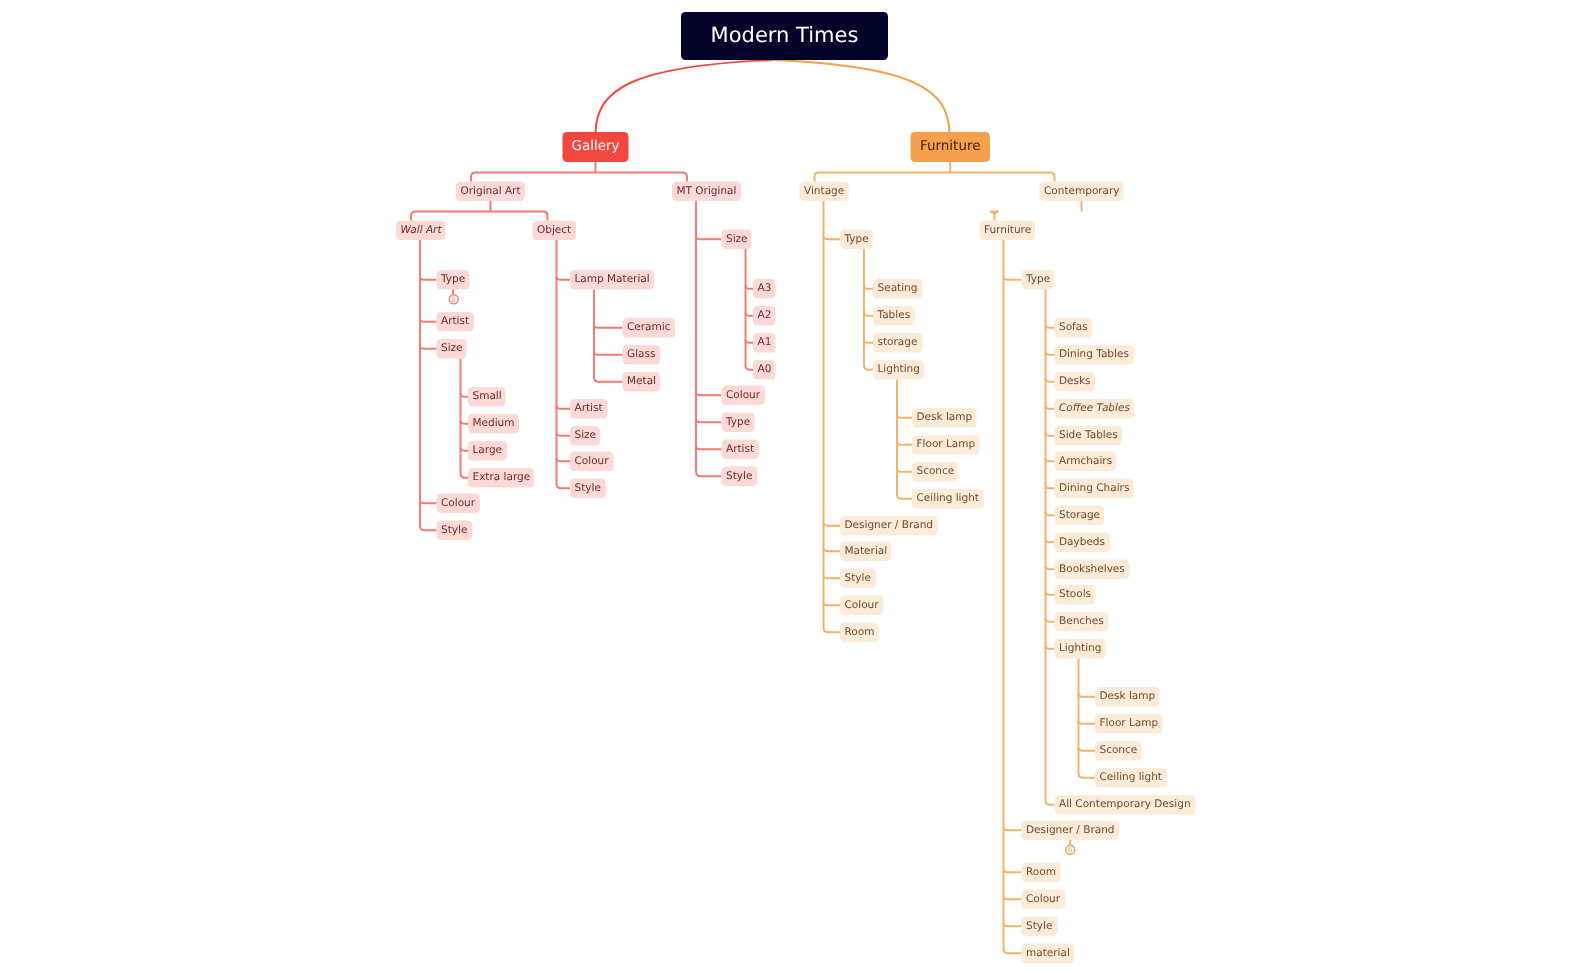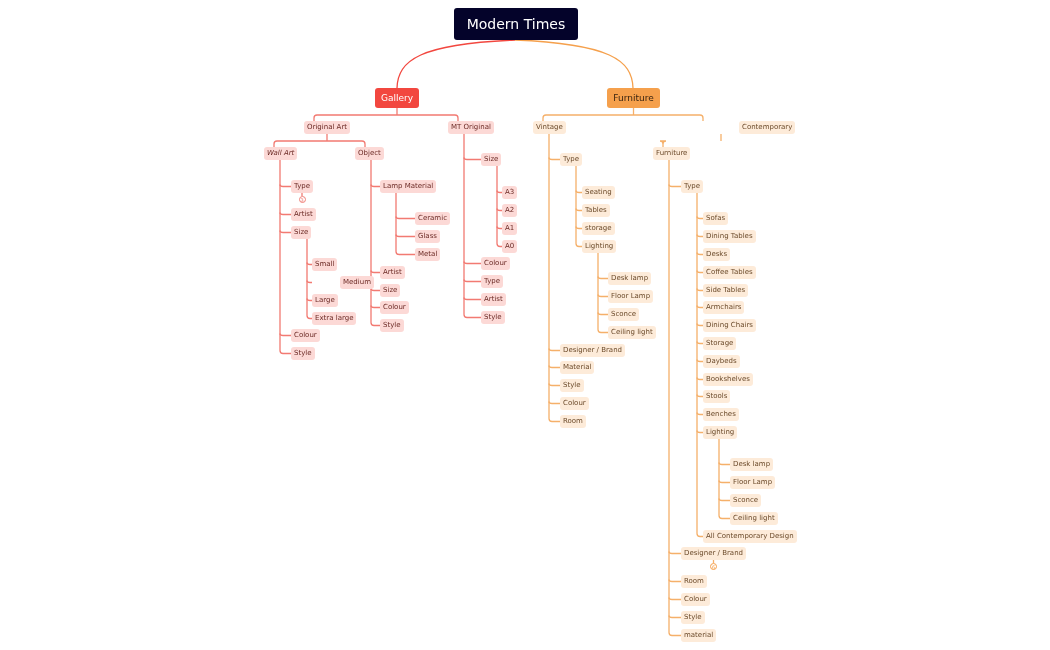--- a/index.html
+++ b/index.html
@@ -5,21 +5,21 @@
   html, body { margin:0; padding:0; background:#ffffff; }
   body { width:1050px; height:650px; position:relative; overflow:hidden;
          font-family:"DejaVu Sans", sans-serif; }
   #canvas { position:absolute; left:0; top:0; width:1050px; height:650px; }
   svg#lines { position:absolute; left:0; top:0; width:1050px; height:650px; }
   .node { position:absolute; box-sizing:border-box; white-space:nowrap;
           border-radius:3px; font-size:7px; line-height:13px; height:13px;
           padding:0 3px; cursor:pointer; }
   .node.g { background:#fcd9d6; color:#6b2a25; }
   .node.f { background:#fdebd9; color:#6b4a2a; }
-  .root { position:absolute; left:454px; top:8px; width:124px; height:32px;
+  .root { position:absolute; left:454px; top:8px; width:138px; height:32px;
           background:#04032a; color:#ffffff; border-radius:3px; font-size:14px;
           line-height:32px; text-align:center; }
   .main { position:absolute; height:20px; line-height:20px; border-radius:3px;
           font-size:9px; text-align:center; }
   .main.gallery { left:375px; top:88px; width:44px; background:#f2473f; color:#ffffff; }
   .main.furniture { left:607px; top:88px; width:53px; background:#f5a04c; color:#3a2410; }
   .badge { position:absolute; width:7px; height:7px; border-radius:50%;
            box-sizing:border-box; font-size:5px; line-height:6px; text-align:center;
            background:#fff; }
   .badge.g { border:1px solid #f08078; color:#f08078; }
@@ -113,21 +113,21 @@
   <div id="nodes">
       <div class="node g" style="left: 304px; top: 121px;">Original Art</div>
       <div class="node g" style="left: 448px; top: 121px;">MT Original</div>
       <div class="node g" style="left: 264px; top: 147px; font-style: italic;">Wall Art</div>
       <div class="node g" style="left: 355px; top: 147px;">Object</div>
       <div class="node g" style="left: 291px; top: 180px;">Type</div>
       <div class="badge g" style="left: 298.5px; top: 196px;">3</div>
       <div class="node g" style="left: 291px; top: 208px;">Artist</div>
       <div class="node g" style="left: 291px; top: 226px;">Size</div>
       <div class="node g" style="left: 312px; top: 258px; text-align: right;">Small</div>
-      <div class="node g" style="left: 312px; top: 276px; margin-left: 28px;">Medium</div>
+      <div class="node g" style="left: 312px; top: 276px;">Medium</div>
       <div class="node g" style="left: 312px; top: 294px;">Large</div>
       <div class="node g" style="left: 312px; top: 312px;">Extra large</div>
       <div class="node g" style="left: 291px; top: 329px;">Colour</div>
       <div class="node g" style="left: 291px; top: 347px;">Style</div>
       <div class="node g" style="left: 380px; top: 180px;">Lamp Material</div>
       <div class="node g" style="left: 415px; top: 212px;">Ceramic</div>
       <div class="node g" style="left: 415px; top: 230px;">Glass</div>
       <div class="node g" style="left: 415px; top: 248px;">Metal</div>
       <div class="node g" style="left: 380px; top: 266px;">Artist</div>
       <div class="node g" style="left: 380px; top: 284px;">Size</div>
@@ -136,41 +136,41 @@
       <div class="node g" style="left: 481px; top: 153px;">Size</div>
       <div class="node g" style="left: 502px; top: 186px;">A3</div>
       <div class="node g" style="left: 502px; top: 204px;">A2</div>
       <div class="node g" style="left: 502px; top: 222px;">A1</div>
       <div class="node g" style="left: 502px; top: 240px;">A0</div>
       <div class="node g" style="left: 481px; top: 257px;">Colour</div>
       <div class="node g" style="left: 481px; top: 275px;">Type</div>
       <div class="node g" style="left: 481px; top: 293px;">Artist</div>
       <div class="node g" style="left: 481px; top: 311px;">Style</div>
       <div class="node f" style="left: 533px; top: 121px;">Vintage</div>
-      <div class="node f" style="left: 693px; top: 121px; margin-left: 46px;">Contemporary</div>
+      <div class="node f" style="left: 693px; top: 121px;">Contemporary</div>
       <div class="node f" style="left: 560px; top: 153px;">Type</div>
       <div class="node f" style="left: 582px; top: 186px;">Seating</div>
       <div class="node f" style="left: 582px; top: 204px;">Tables</div>
       <div class="node f" style="left: 582px; top: 222px;">storage</div>
       <div class="node f" style="left: 582px; top: 240px;">Lighting</div>
       <div class="node f" style="left: 608px; top: 272px;">Desk lamp</div>
       <div class="node f" style="left: 608px; top: 290px;">Floor Lamp</div>
       <div class="node f" style="left: 608px; top: 308px;">Sconce</div>
       <div class="node f" style="left: 608px; top: 326px;">Ceiling light</div>
       <div class="node f" style="left: 560px; top: 344px;">Designer / Brand</div>
       <div class="node f" style="left: 560px; top: 361px;">Material</div>
       <div class="node f" style="left: 560px; top: 379px;">Style</div>
       <div class="node f" style="left: 560px; top: 397px;">Colour</div>
       <div class="node f" style="left: 560px; top: 415px;">Room</div>
       <div class="node f" style="left: 653px; top: 147px;">Furniture</div>
       <div class="node f" style="left: 681px; top: 180px;">Type</div>
       <div class="node f" style="left: 703px; top: 212px;">Sofas</div>
       <div class="node f" style="left: 703px; top: 230px;">Dining Tables</div>
       <div class="node f" style="left: 703px; top: 248px;">Desks</div>
-      <div class="node f" style="left: 703px; top: 266px;">Coffee Tables</div>
+      <div class="node f" style="left: 703px; top: 266px; font-style: italic;">Coffee Tables</div>
       <div class="node f" style="left: 703px; top: 284px;">Side Tables</div>
       <div class="node f" style="left: 703px; top: 301px;">Armchairs</div>
       <div class="node f" style="left: 703px; top: 319px;">Dining Chairs</div>
       <div class="node f" style="left: 703px; top: 337px;">Storage</div>
       <div class="node f" style="left: 703px; top: 355px;">Daybeds</div>
       <div class="node f" style="left: 703px; top: 373px;">Bookshelves</div>
       <div class="node f" style="left: 703px; top: 390px;">Stools</div>
       <div class="node f" style="left: 703px; top: 408px;">Benches</div>
       <div class="node f" style="left: 703px; top: 426px;">Lighting</div>
       <div class="node f" style="left: 730px; top: 458px;">Desk lamp</div>

